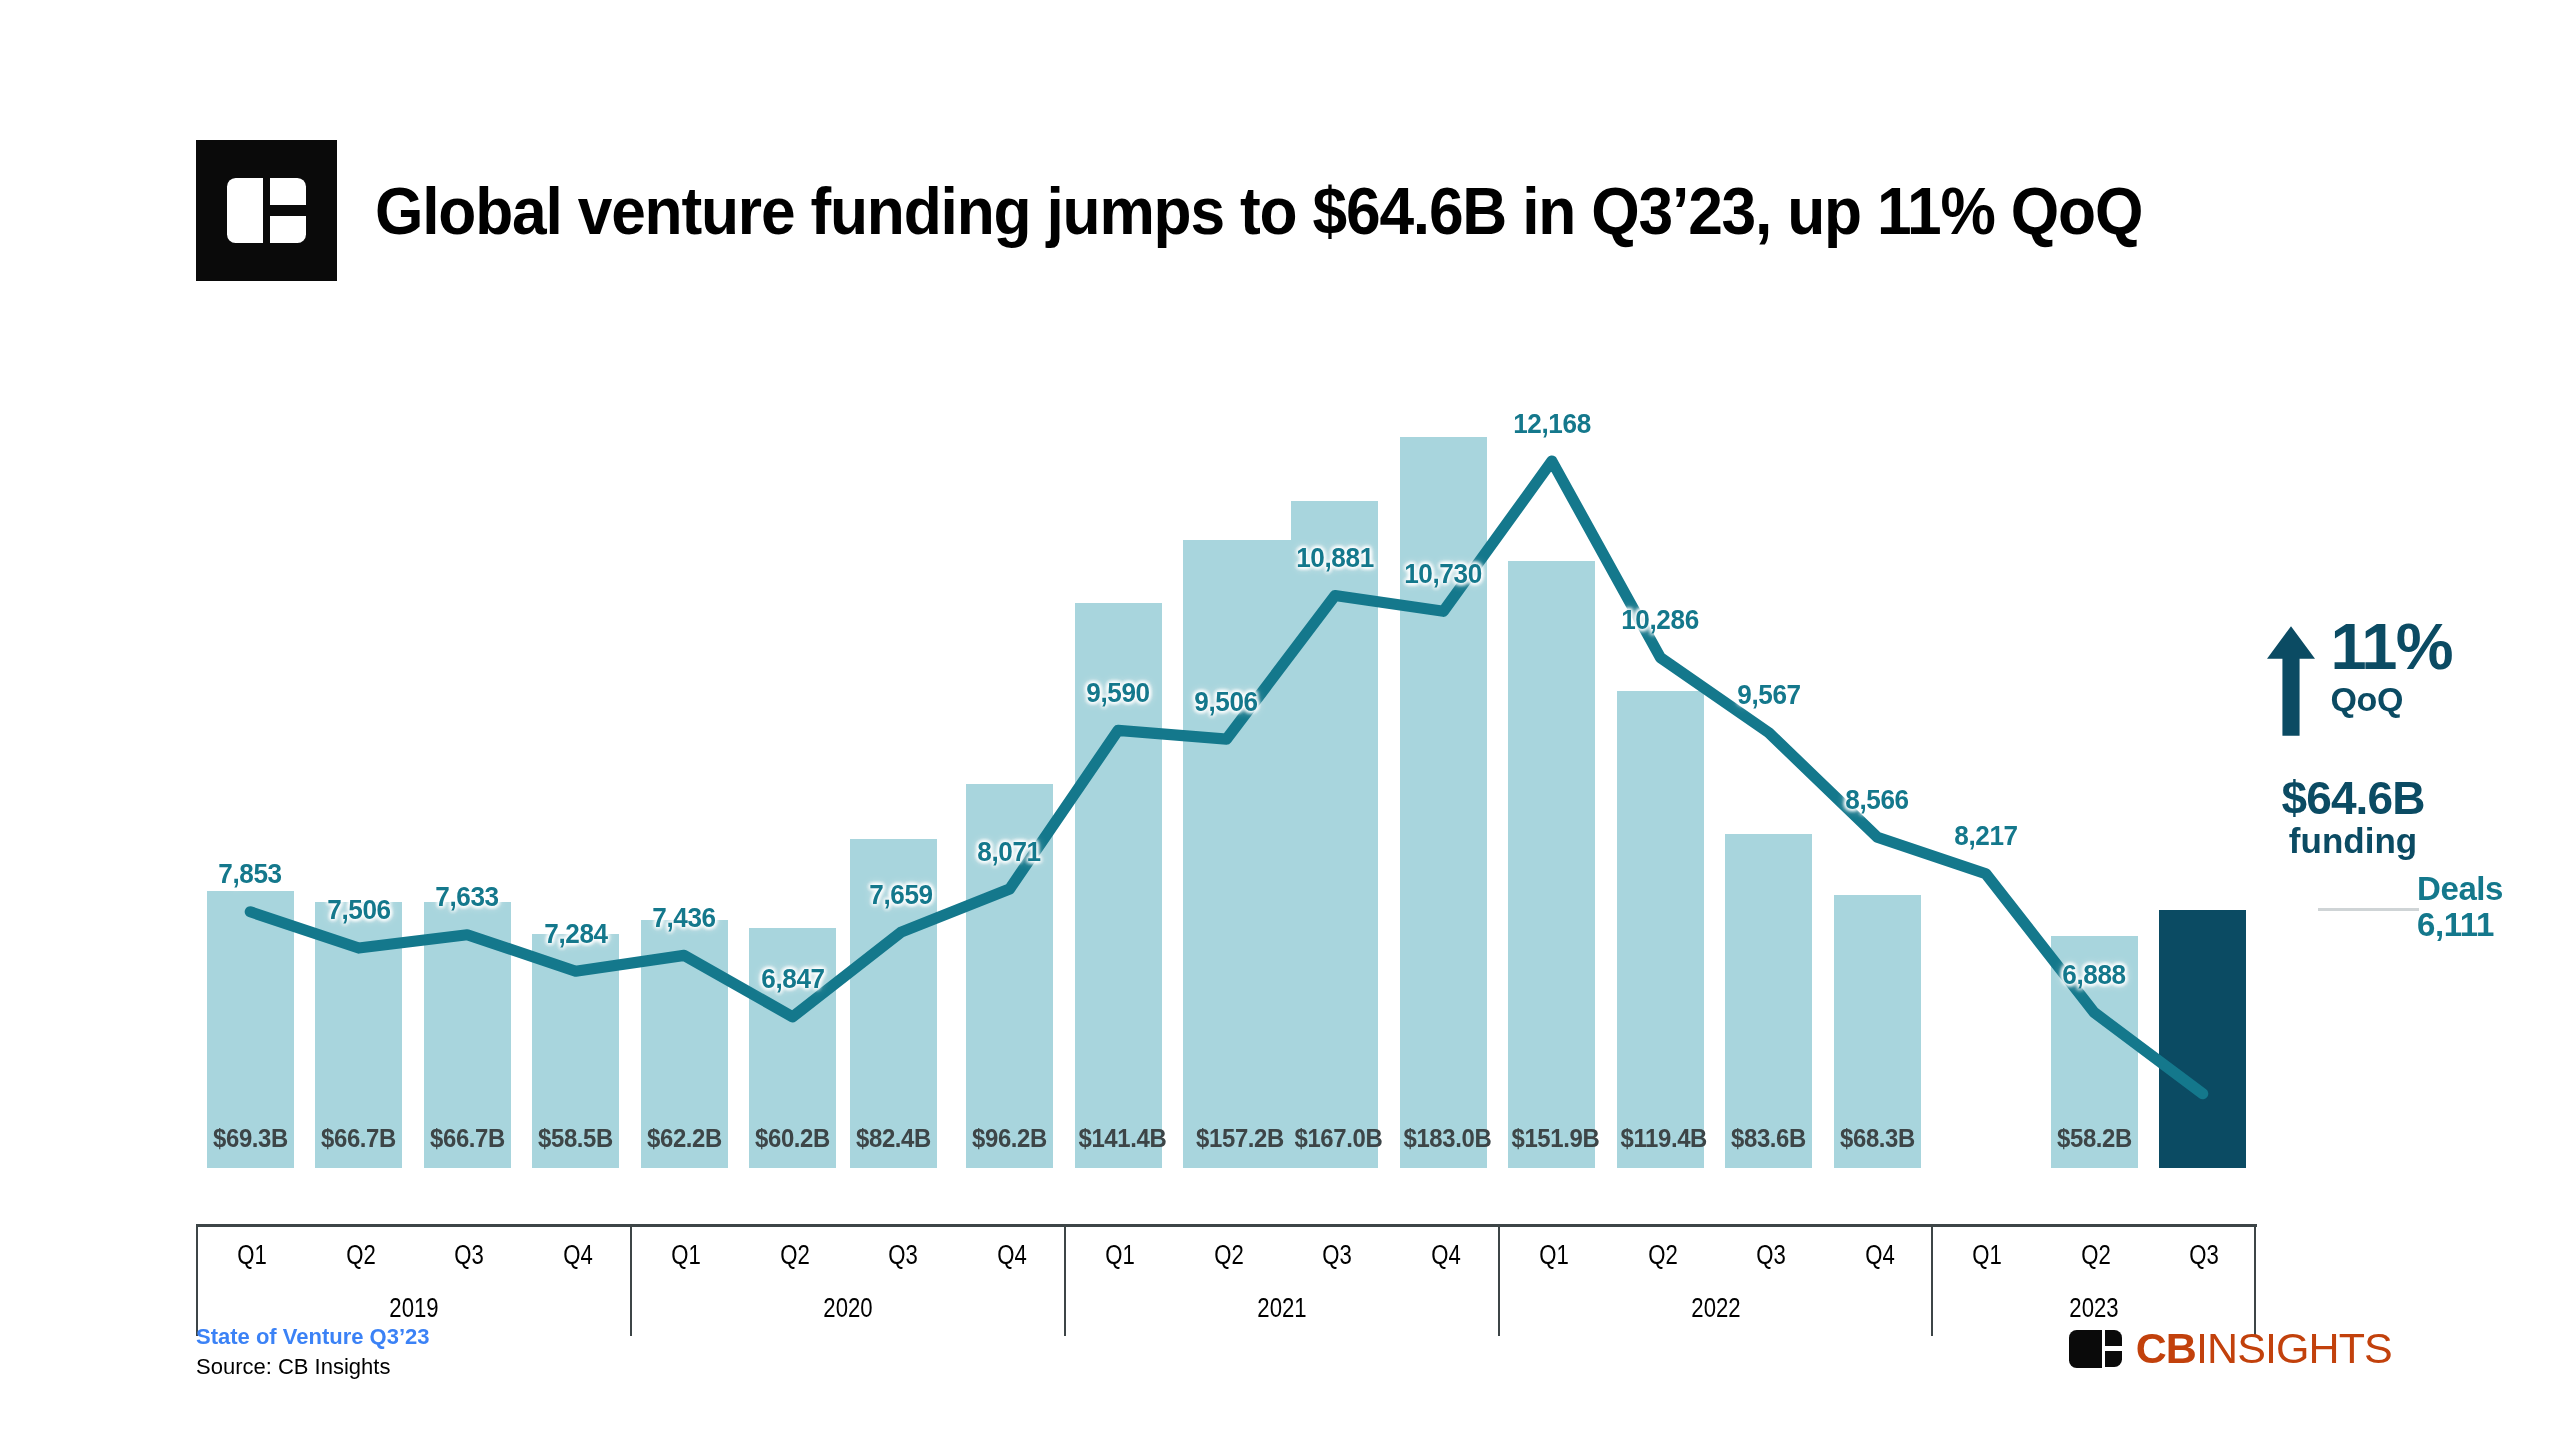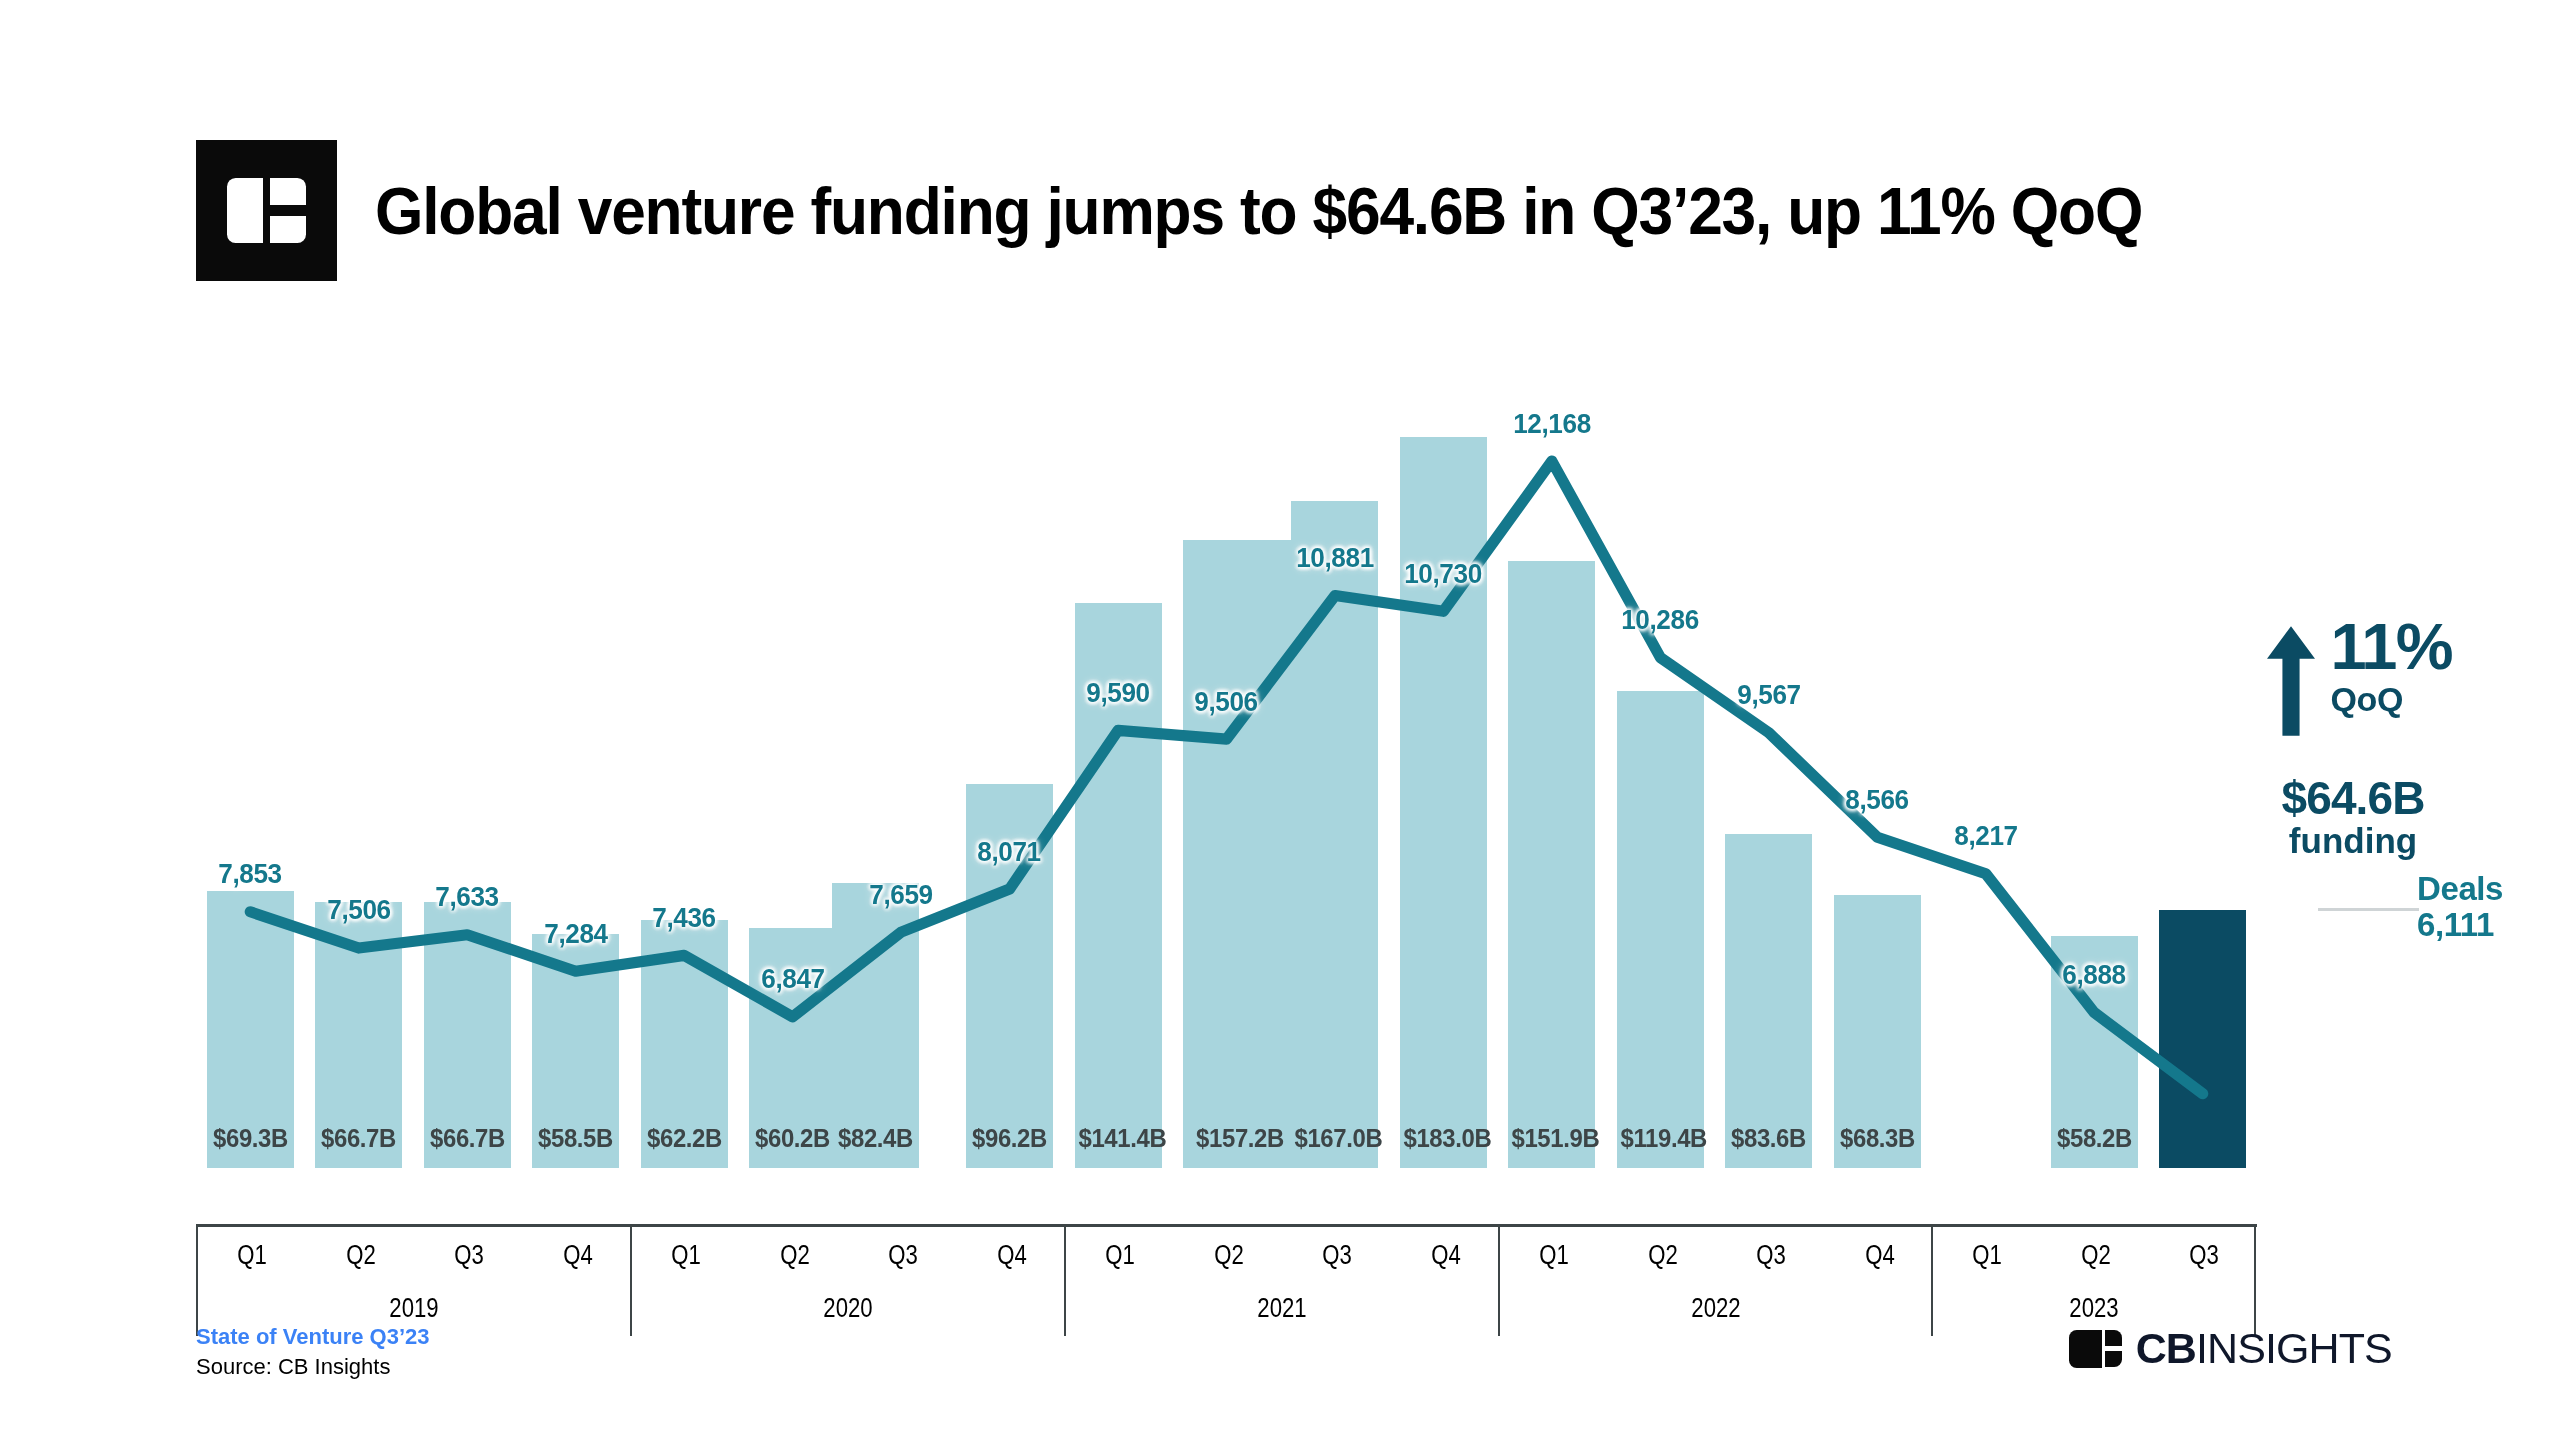--- a/index.html
+++ b/index.html
@@ -290,21 +290,21 @@
   #footer-mark .fm-br {
     position: absolute;
     left: 36px; top: 21.5px;
     width: 17px; height: 16.3px;
     background: #0a0a0a;
     border-radius: 0 0 7.7px 0;
   }
   #footer-wordmark {
     margin-left: 13.7px;
     font-size: 43px;
-    color: #0f172a;
+    color: #c2410c;
     letter-spacing: -0.9px;
     white-space: nowrap;
   }
   #footer-wordmark .wm-bold { font-weight: bold; }
   #footer-wordmark .wm-light { font-weight: normal; }
 </style>
 </head>
 <body>
 
 <div id="header">
@@ -329,21 +329,21 @@
       </div>
       <div class="bar" style="left: 336px; width: 87px; height: 234px;">
         <div class="bar-label">$58.5B</div>
       </div>
       <div class="bar" style="left: 445px; width: 87px; height: 248px;">
         <div class="bar-label">$62.2B</div>
       </div>
       <div class="bar" style="left: 553px; width: 87px; height: 240px;">
         <div class="bar-label">$60.2B</div>
       </div>
-      <div class="bar" style="left: 636px; width: 87px; height: 285px;">
+      <div class="bar" style="left: 654px; width: 87px; height: 329px;">
         <div class="bar-label">$82.4B</div>
       </div>
       <div class="bar" style="left: 770px; width: 87px; height: 384px;">
         <div class="bar-label">$96.2B</div>
       </div>
       <div class="bar" style="left: 879px; width: 87px; height: 565px;">
         <div class="bar-label">$141.4B</div>
       </div>
       <div class="bar" style="left: 987px; width: 87px; height: 628px; padding-left: 27px;">
         <div class="bar-label">$157.2B</div>

